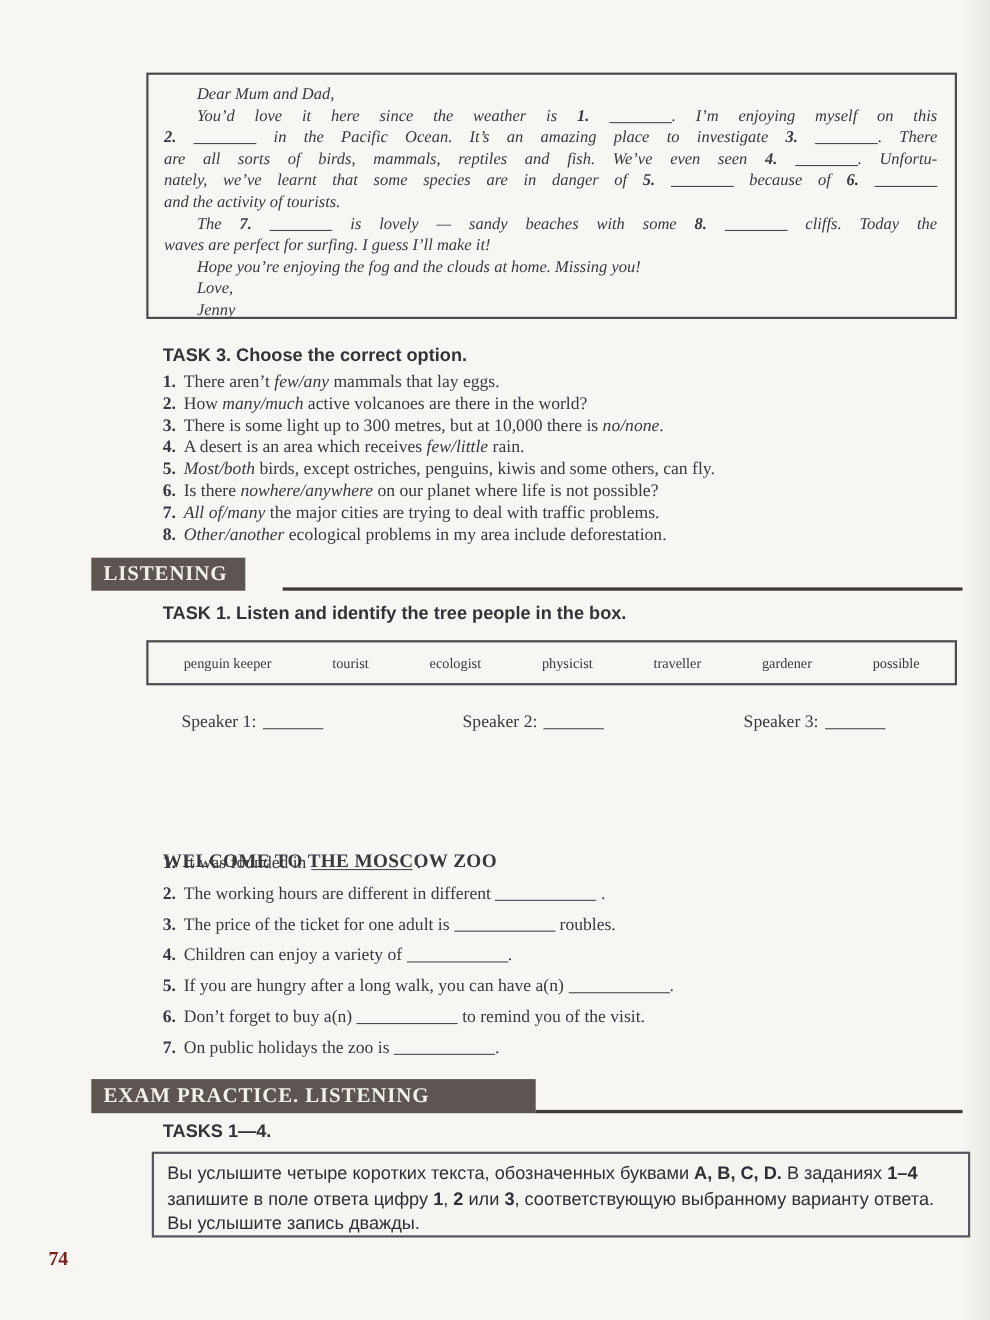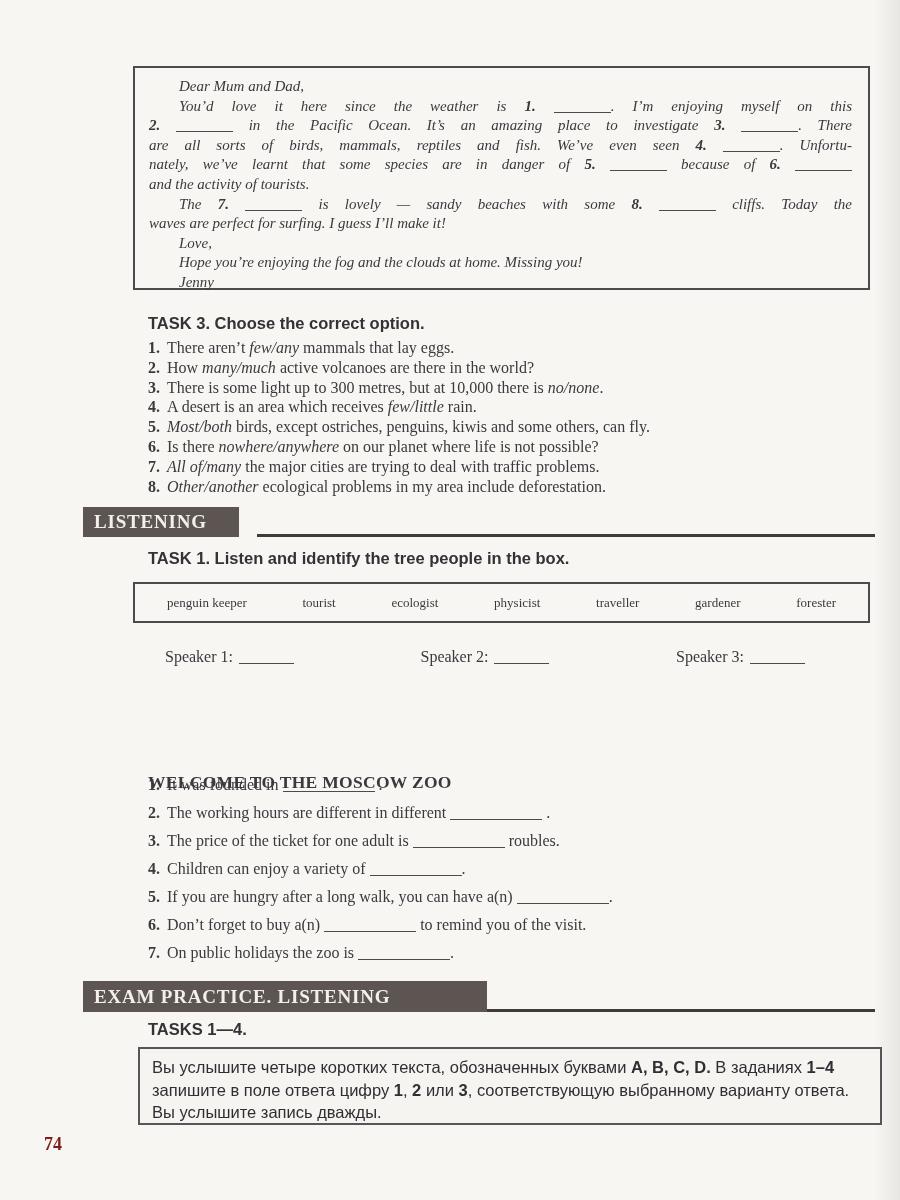--- a/index.html
+++ b/index.html
@@ -92,50 +92,50 @@
   <div class="letter-box">
     <div id="letter-content">
         <div class="line indent">Dear Mum and Dad,</div>
         <div class="line indent justify">You’d love it here since the weather is <span class="num">1.&nbsp;</span><span class="blank blank-letter"></span>. I’m enjoying myself on this</div>
         <div class="line justify"><span class="num">2.&nbsp;</span><span class="blank blank-letter"></span> in the Pacific Ocean. It’s an amazing place to investigate <span class="num">3.&nbsp;</span><span class="blank blank-letter"></span>. There</div>
         <div class="line justify">are all sorts of birds, mammals, reptiles and fish. We’ve even seen <span class="num">4.&nbsp;</span><span class="blank blank-letter"></span>. Unfortu-</div>
         <div class="line justify">nately, we’ve learnt that some species are in danger of <span class="num">5.&nbsp;</span><span class="blank blank-letter"></span> because of <span class="num">6.&nbsp;</span><span class="blank blank-letter"></span></div>
         <div class="line">and the activity of tourists.</div>
         <div class="line indent justify">The <span class="num">7.&nbsp;</span><span class="blank blank-letter"></span> is lovely — sandy beaches with some <span class="num">8.&nbsp;</span><span class="blank blank-letter"></span> cliffs. Today the</div>
         <div class="line">waves are perfect for surfing. I guess I’ll make it!</div>
+        <div class="line indent">Hope you’re enjoying the fog and the clouds at home. Missing you!</div>
         <div class="line indent">Love,</div>
-        <div class="line indent">Hope you’re enjoying the fog and the clouds at home. Missing you!</div>
         <div class="line indent">Jenny</div>
       </div>
   </div>
 
   <div class="task-title" style="left:148px; top:314px;">TASK 3. Choose the correct option.</div>
   <div id="task3-items" class="items-list" style="left:148px; top:338px; width:724px;">
       <div class="t3-item"><span class="inum">1.</span>There aren’t <span class="it">few/any</span> mammals that lay eggs.</div>
       <div class="t3-item"><span class="inum">2.</span>How <span class="it">many/much</span> active volcanoes are there in the world?</div>
       <div class="t3-item"><span class="inum">3.</span>There is some light up to 300 metres, but at 10,000 there is <span class="it">no/none</span>.</div>
       <div class="t3-item"><span class="inum">4.</span>A desert is an area which receives <span class="it">few/little</span> rain.</div>
       <div class="t3-item"><span class="inum">5.</span><span class="it">Most/both</span> birds, except ostriches, penguins, kiwis and some others, can fly.</div>
       <div class="t3-item"><span class="inum">6.</span>Is there <span class="it">nowhere/anywhere</span> on our planet where life is not possible?</div>
       <div class="t3-item"><span class="inum">7.</span><span class="it">All of/many</span> the major cities are trying to deal with traffic problems.</div>
       <div class="t3-item"><span class="inum">8.</span><span class="it">Other/another</span> ecological problems in my area include deforestation.</div>
     </div>
 
-  <div class="band" style="left:83px; top:507px; width:156px; height:30px;">LISTENING</div>
+  <div class="band" style="left:83px; top:507px; width:140px; height:30px;">LISTENING</div>
   <div class="band-rule" style="left:257px; top:534px; width:618px;"></div>
 
   <div class="task-title" style="left:148px; top:549px;">TASK 1. Listen and identify the tree people in the box.</div>
   <div id="word-box" class="word-box">
       <span>penguin keeper</span>
       <span>tourist</span>
       <span>ecologist</span>
       <span>physicist</span>
       <span>traveller</span>
       <span>gardener</span>
-      <span>forester</span>
+      <span>possible</span>
     </div>
   <div id="speakers" class="speakers">
       <span class="speaker-slot"><span>Speaker 1:</span><span class="blank blank-speaker"></span></span>
       <span class="speaker-slot"><span>Speaker 2:</span><span class="blank blank-speaker"></span></span>
       <span class="speaker-slot"><span>Speaker 3:</span><span class="blank blank-speaker"></span></span>
     </div>
 
   <div class="zoo-heading" style="left:148px; top:772px;">WELCOME TO THE MOSCOW ZOO</div>
   <div id="zoo-items" class="items-list" style="left:148px; top:775px; width:724px;">
       <div class="zoo-item"><span class="inum">1.</span>It was founded in&nbsp;<span class="blank blank-zoo"></span> .</div>

